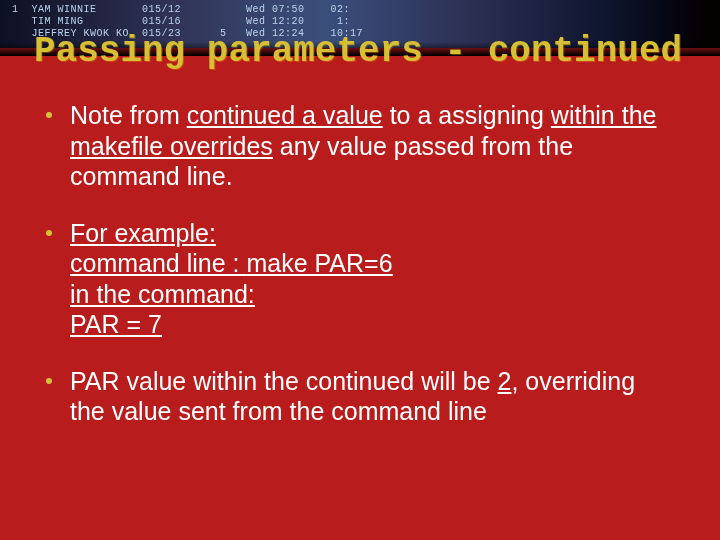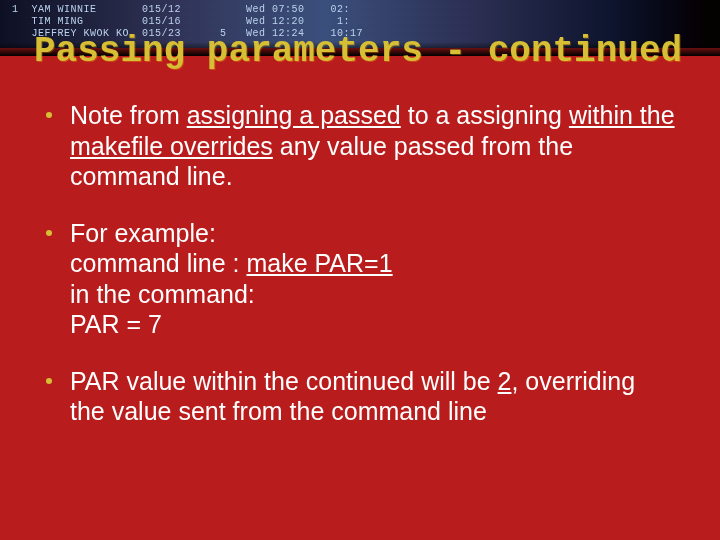--- a/index.html
+++ b/index.html
@@ -81,48 +81,48 @@
   .bullet .dot {
     position: absolute;
     left: 6px;
     top: 12px;
     width: 6px;
     height: 6px;
     background: #d6bf34;
     border-radius: 50%;
   }
   .u { text-decoration: underline; }
-  .line { display: block; }
+  .line { display: block; text-decoration: underline; }
 </style>
 </head>
 <body>
 
 <div class="slide">
 
   <div class="banner"><span>1  YAM WINNIE       015/12          Wed 07:50    02:</span>
 <span>   TIM MING         015/16          Wed 12:20     1:</span>
 <span>   JEFFREY KWOK KO  015/23      5   Wed 12:24    10:17</span></div>
   <div class="banner-fade"></div>
 
   <div class="title">Passing parameters - continued</div>
 
   <div class="body">
 
     <div class="bullet">
       <span class="dot"></span>
       <span>
-        <span>Note from </span><span class="u">assigning a passed</span><span> to a assigning </span><span class="u">within the makefile overrides</span><span> any value passed from the command line.</span>
+        <span>Note from </span><span class="u">continued a value</span><span> to a assigning </span><span class="u">within the makefile overrides</span><span> any value passed from the command line.</span>
       </span>
     </div>
 
     <div class="bullet">
       <span class="dot"></span>
       <span class="line">For example:</span>
       <span class="line">
-        <span>command line : </span><span class="u">make PAR=1</span>
+        <span>command line : </span><span class="u">make PAR=6</span>
       </span>
       <span class="line">in the command:</span>
       <span class="line">PAR = 7</span>
     </div>
 
     <div class="bullet">
       <span class="dot"></span>
       <span>
         <span>PAR value within the continued will be </span><span class="u">2</span><span>, overriding the value sent from the command line</span>
       </span>

